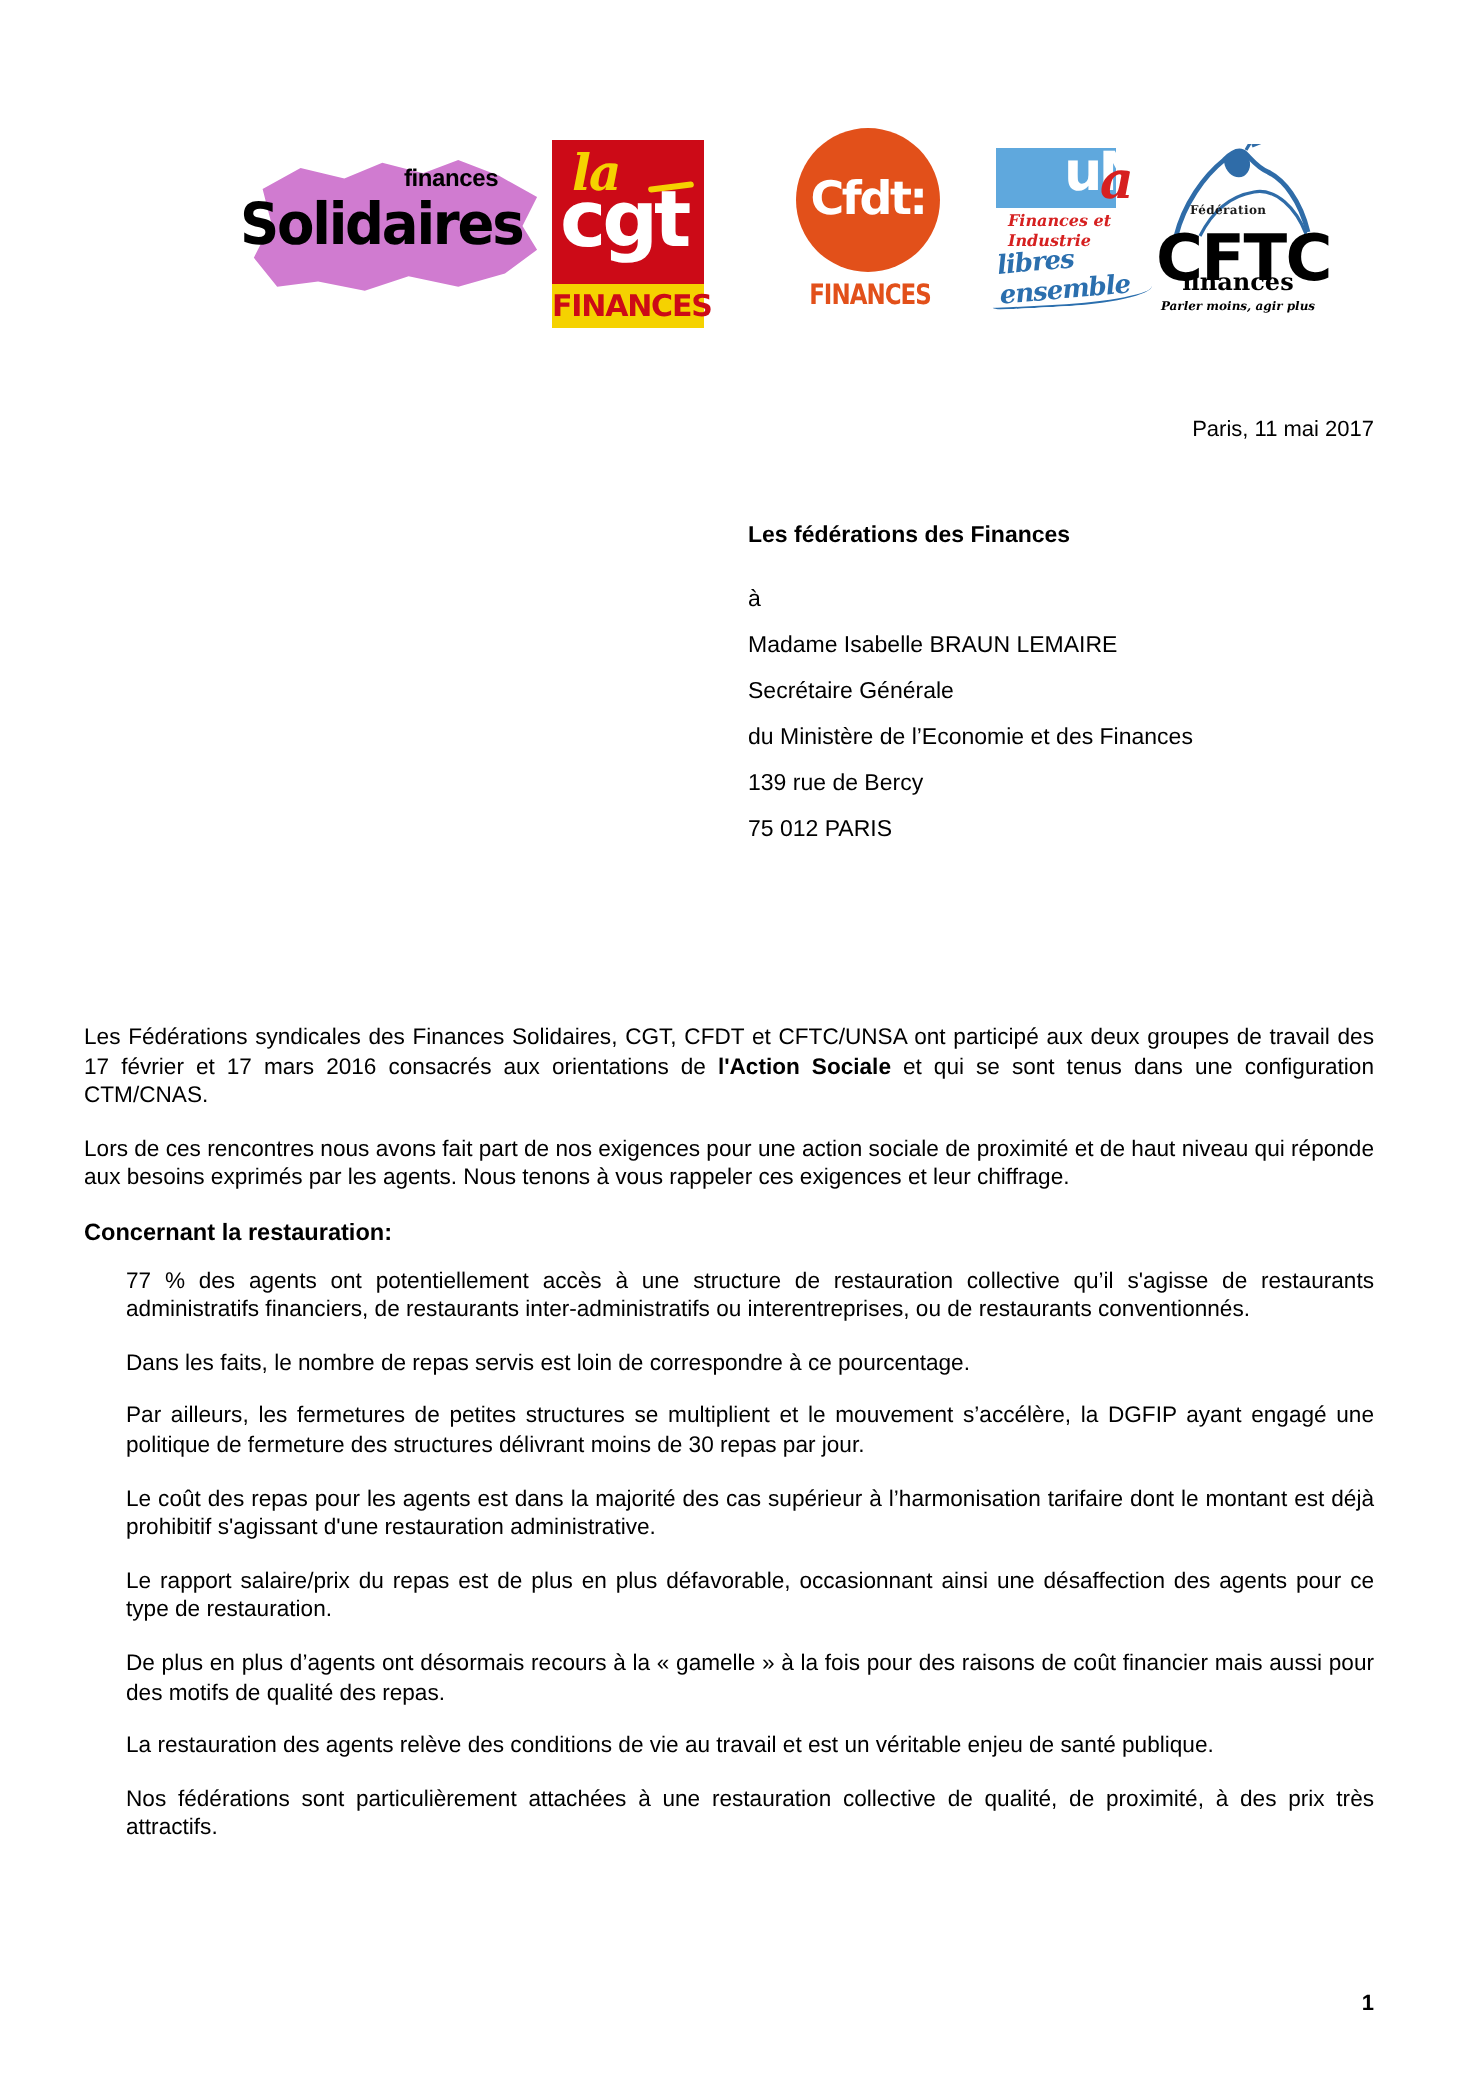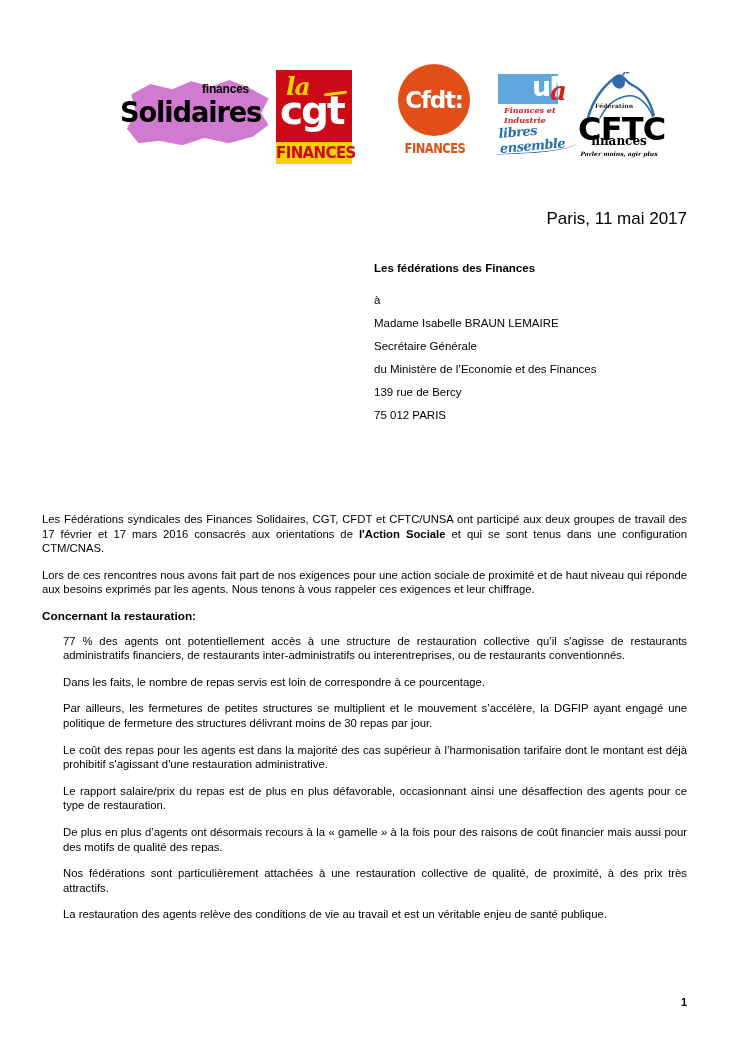--- a/index.html
+++ b/index.html
@@ -258,21 +258,21 @@
     font-weight: bold;
     font-size: 6px;
     color: #000000;
   }
 
   
   .date-line {
     position: absolute;
     right: 42px;
     top: 209px;
-    font-size: 17px;
+    font-size: 11px;
     margin-left: 27px;
   }
   .address-block {
     position: absolute;
     left: 374px;
     top: 257px;
     font-size: 11.5px;
     line-height: 23px;
   }
   .address-block .bold { font-weight: bold; }
@@ -381,19 +381,19 @@
     <p>Lors de ces rencontres nous avons fait part de nos exigences pour une action sociale de proximité et de haut niveau qui réponde aux besoins exprimés par les agents. Nous tenons à vous rappeler ces exigences et leur chiffrage.</p>
 
     <p class="section-title">Concernant la restauration:</p>
 
     <p class="indented">77 % des agents ont potentiellement accès à une structure de restauration collective qu’il s'agisse de restaurants administratifs financiers, de restaurants inter-administratifs ou interentreprises, ou de restaurants conventionnés.</p>
     <p class="indented">Dans les faits, le nombre de repas servis est loin de correspondre à ce pourcentage.</p>
     <p class="indented">Par ailleurs, les fermetures de petites structures se multiplient et le mouvement s’accélère, la DGFIP ayant engagé une politique de fermeture des structures délivrant moins de 30 repas par jour.</p>
     <p class="indented">Le coût des repas pour les agents est dans la majorité des cas supérieur à l’harmonisation tarifaire dont le montant est déjà prohibitif s'agissant d'une restauration administrative.</p>
     <p class="indented">Le rapport salaire/prix du repas est de plus en plus défavorable, occasionnant ainsi une désaffection des agents pour ce type de restauration.</p>
     <p class="indented">De plus en plus d’agents ont désormais recours à la « gamelle » à la fois pour des raisons de coût financier mais aussi pour des motifs de qualité des repas.</p>
+    <p class="indented">La restauration des agents relève des conditions de vie au travail et est un véritable enjeu de santé publique.</p>
     <p class="indented">Nos fédérations sont particulièrement attachées à une restauration collective de qualité, de proximité, à des prix très attractifs.</p>
-    <p class="indented">La restauration des agents relève des conditions de vie au travail et est un véritable enjeu de santé publique.</p>
   </div>
 
   <div class="page-number">1</div>
 
 </div>
 
 </body></html>

